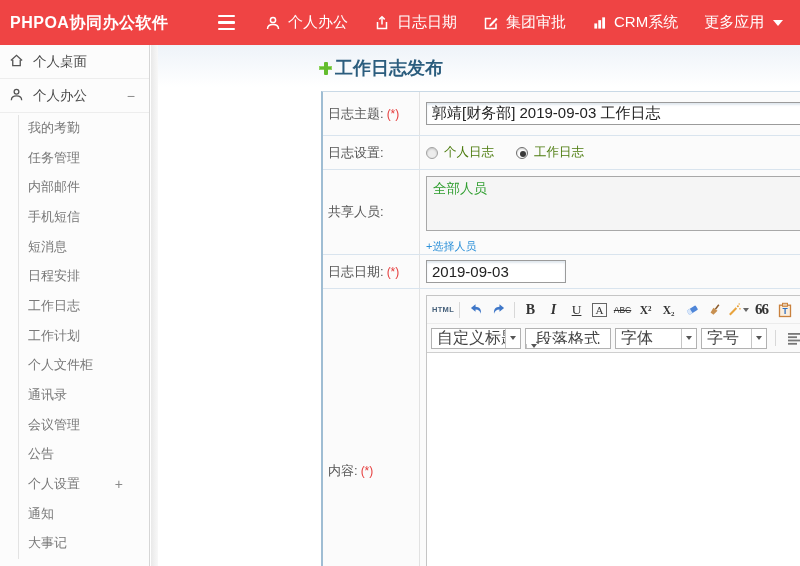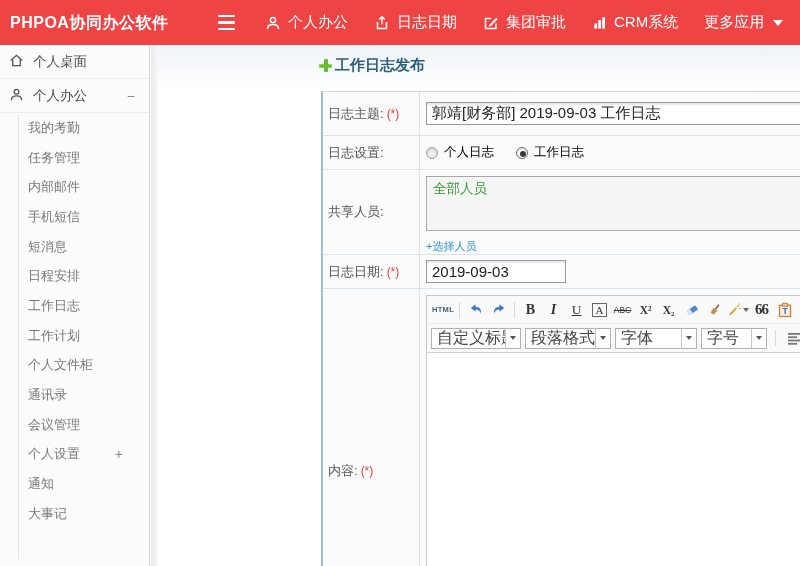--- a/index.html
+++ b/index.html
@@ -27,40 +27,40 @@
   .side-sub-item .toggle { margin-left:auto; margin-right:26px; color:#8a8a8a; font-size:14px; }
   .side-scroll { position:absolute; top:45px; left:151px; width:7px; bottom:0; background:linear-gradient(to right,#e9e9e9,#f8f8f8); }
 
   
   .main { position:absolute; top:45px; left:158px; right:0; bottom:0; background:#fff; }
   .header-band { position:absolute; top:0; left:0; right:0; height:42px; background:linear-gradient(to bottom,#eef3f9,#ffffff); }
   .page-title-row { position:absolute; top:11px; left:161px; display:flex; align-items:center; gap:3px; }
   .plus-icon { position:relative; width:13px; height:13px; }
   .plus-icon::before { content:""; position:absolute; left:0; top:4.5px; width:13px; height:4px; background:#64bd2e; border-radius:1px; box-shadow:0 0 0 1px #8ed45e inset; }
   .plus-icon::after { content:""; position:absolute; left:4.5px; top:0; width:4px; height:13px; background:#64bd2e; border-radius:1px; }
-  .page-title { font-size:15px; font-weight:bold; color:#2b5d7e; }
+  .page-title { font-size:18px; font-weight:bold; color:#2b5d7e; }
 
   
   .form-table { position:absolute; top:46px; left:163px; width:700px; background:#fbfbfb; border-top:1px solid #c9d9e6; border-left:2px solid #9fbdd3; }
   .frow { display:flex; border-bottom:1px solid #d9e4ee; }
   .fcell-label { width:97px; flex:0 0 97px; display:flex; align-items:center; gap:3px; padding-left:5px; font-size:13px; color:#555; border-right:1px solid #e2e2e2; }
   .fcell-field { flex:1; display:flex; align-items:center; padding-left:6px; }
   .required { color:#e53c3c; font-size:12px; }
   .row-subject { height:44px; }
   .row-setting { height:34px; }
   .row-share   { height:85px; }
   .row-date    { height:34px; }
   .row-content { height:364px; }
 
   .text-input { height:23px; border:1px solid #9b9b9b; background:#fff; font-size:15px; color:#222; padding:0 5px; font-family:"Liberation Sans","DejaVu Sans",sans-serif; box-shadow:inset 0 2px 2px rgba(120,150,180,0.22); }
   .subject-input { width:640px; }
   .date-input { width:140px; }
 
   .radio-group { display:flex; align-items:center; gap:22px; }
-  .radio-opt { display:flex; align-items:center; gap:6px; font-size:12.5px; color:#000000; cursor:pointer;font-family:Liberation Mono, monospace; }
+  .radio-opt { display:flex; align-items:center; gap:6px; font-size:12.5px; color:#4d7c0f; cursor:pointer;font-family:Liberation Mono, monospace; }
   .radio { width:12px; height:12px; border-radius:50%; border:1px solid #a2a2a2; background:#ededed; box-shadow:inset 0 1px 2px rgba(0,0,0,0.18); position:relative; }
   .radio.checked { background:#fff; border-color:#6e6e6e; }
   .radio.checked::after { content:""; position:absolute; left:3px; top:3px; width:6px; height:6px; border-radius:50%; background:#3a3a3a; }
 
   .share-cell { flex-direction:column; align-items:flex-start; justify-content:flex-start; padding-top:6px; }
   .share-box { width:640px; height:57px; border:1px solid #a8a8a8; background:#f5f5f5; padding:3px 6px; font-size:13.5px; color:#2f9e2f; }
   .share-link { margin-top:8px; font-size:11px; color:#2a8fd8; cursor:pointer; }
 
   
   .content-cell { align-items:flex-start; padding-top:6px; }
@@ -76,21 +76,21 @@
   .b-under { font-family:"Liberation Serif","DejaVu Serif",serif; font-size:13.5px; text-decoration:underline; }
   .b-fontbox { font-size:11px; border:1px solid #666; line-height:12px; padding:0 2.5px; font-family:"Liberation Serif","DejaVu Serif",serif; }
   .b-strike { font-size:8.5px; font-weight:normal; text-decoration:line-through; }
   .b-supsub { font-size:11.5px; font-weight:bold; font-family:"Liberation Serif","DejaVu Serif",serif; }
   .b-quote { font-family:"Liberation Serif","DejaVu Serif",serif; font-weight:bold; font-size:15px; letter-spacing:-1px;text-align:right; }
   .wand-caret { width:0; height:0; border-left:3.5px solid transparent; border-right:3.5px solid transparent; border-top:4px solid #666; margin-left:1px; }
   .ed-select { display:flex; align-items:center; height:21px; border:1px solid #b2b2b2; background:#fff; font-size:16px; color:#444; cursor:pointer; }
   .ed-select .txt { padding:0 5px; flex:1; white-space:nowrap; overflow:hidden; }
   .ed-select .arrow { width:15px; align-self:stretch; border-left:1px solid #c6c6c6; display:flex; align-items:center; justify-content:center; }
   .sel-caret { width:0; height:0; border-left:3.5px solid transparent; border-right:3.5px solid transparent; border-top:4.5px solid #555; }
-  .w-title { width:90px; } .w-para { width:86px; } .w-font { width:82px; } .w-size { width:66px; }
+  .w-title { width:90px; } .w-para { width:86px;flex-direction:column; } .w-font { width:82px; } .w-size { width:66px; }
   .align-btn { width:22px; height:21px; display:flex; align-items:center; justify-content:center; cursor:pointer; }
 </style>
 </head>
 <body>
 
 <div class="page">
 
   <div class="topbar">
     <div class="brand">PHPOA协同办公软件</div>
     <div class="topnav">
@@ -197,20 +197,23 @@
           <span>工作计划</span>
         </div>
       <div class="side-sub-item">
           <span>个人文件柜</span>
         </div>
       <div class="side-sub-item">
           <span>通讯录</span>
         </div>
       <div class="side-sub-item">
           <span>会议管理</span>
+        </div>
+      <div class="side-sub-item">
+          <span>公告</span>
         </div>
       <div class="side-sub-item">
           <span>个人设置</span>
           <span class="toggle">+</span>
         </div>
       <div class="side-sub-item">
           <span>通知</span>
         </div>
       <div class="side-sub-item">
           <span>大事记</span>

